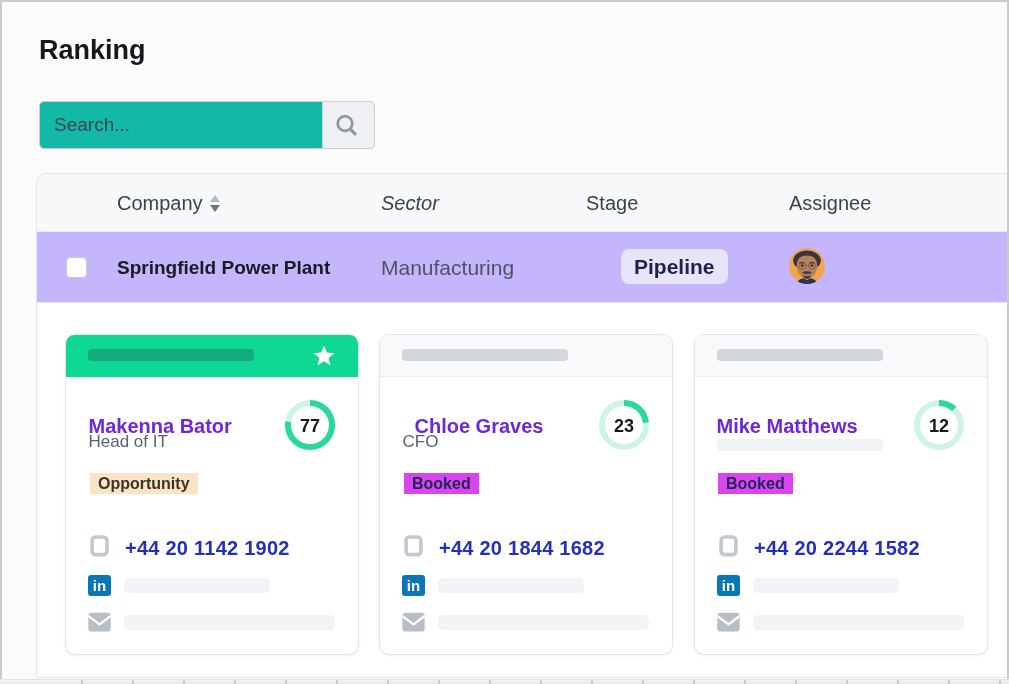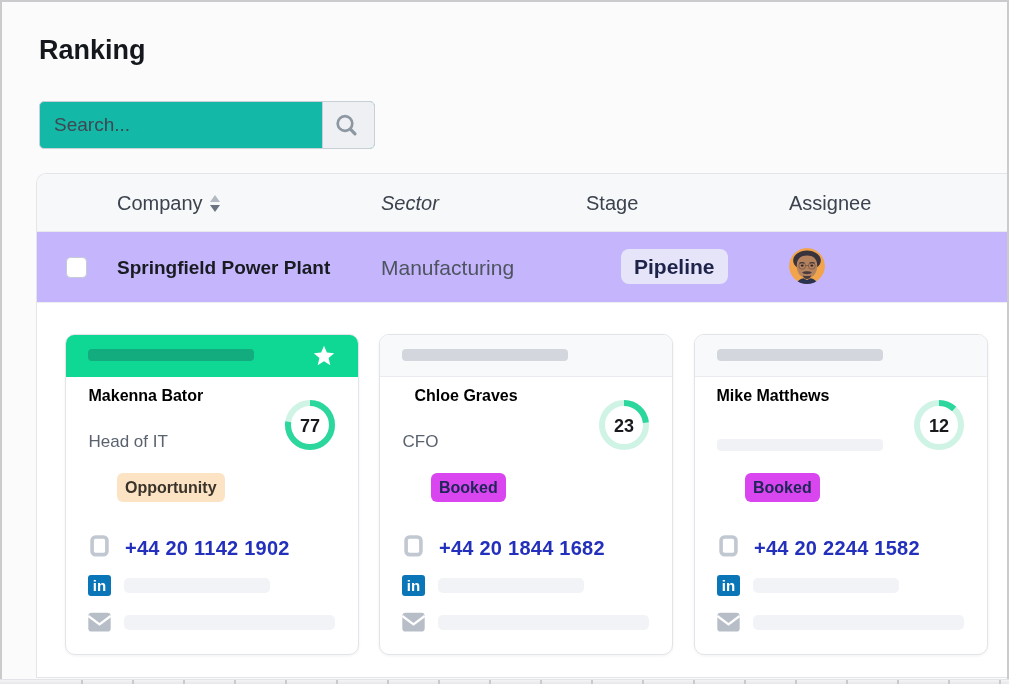--- a/index.html
+++ b/index.html
@@ -44,25 +44,25 @@
     box-shadow:0 1px 3px rgba(20,30,50,0.06); }
   .c1 { left:65px; } .c2 { left:379px; } .c3 { left:694px; }
   .chead { position:absolute; left:0; top:0; right:0; height:42px; border-radius:8.5px 8.5px 0 0; }
   .chead.green { background:#0fd894; }
   .chead.gray { background:#f8f9fb; border-bottom:1.5px solid #e9ebef; }
   .chead .bar { position:absolute; left:22px; top:13.5px; width:166px; height:12.5px; border-radius:4px; }
   .chead.green .bar { background:rgba(30,41,59,0.25); }
   .chead.gray .bar { background:#d3d7dd; }
   .chead .star { position:absolute; right:22px; top:8.5px; }
 
-  .cname { position:absolute; left:25px; top:387px; font-size:16px; font-weight:bold; color:#000000; }
+  .cname { position:absolute; left:25px; top:415px; font-size:20px; font-weight:bold; color:#6d28d9; }
   .ctitle { position:absolute; left:25px; top:432px; font-size:17px; color:#5a626e; }
   .ctitlebar { position:absolute; left:23px; top:438.5px; width:166px; height:12px; border-radius:4px; background:#f1f2f6; }
-  .cbadge { position:absolute; left:25px; top:473px; height:29px; border-radius:6px;
-    display:flex; align-items:center; padding:0 8px; font-size:16px; font-weight:bold;margin-left:27px; }
+  .cbadge { position:absolute; left:25px; top:473px; height:21px; border-radius:0;
+    display:flex; align-items:center; padding:0 8px; font-size:16px; font-weight:bold; }
   .cbadge.opp { background:#fbe3c4; color:#3a332a; }
   .cbadge.booked { background:#d946ef; color:#20265a; }
   .cphone { position:absolute; left:60px; top:537px; font-size:20px; font-weight:bold; color:#2330bb; letter-spacing:0.25px; }
   .cbar1 { position:absolute; left:59px; top:578px; width:146px; height:15px; border-radius:5px; background:#f1f3f7; }
   .cbar2 { position:absolute; left:59px; top:615px; width:211px; height:15px; border-radius:5px; background:#f1f3f7; }
 
   .band { position:absolute; left:0; top:678.5px; width:1009px; height:5.5px;
     background:linear-gradient(#f4f4f6,#e7e7ea); border-top:1.4px solid #e3e4e7; z-index:51; }
   .band .ticks { position:absolute; inset:0;
     background:repeating-linear-gradient(90deg, transparent 0, transparent 49px, #c9c9cf 49px, #c9c9cf 51px);

